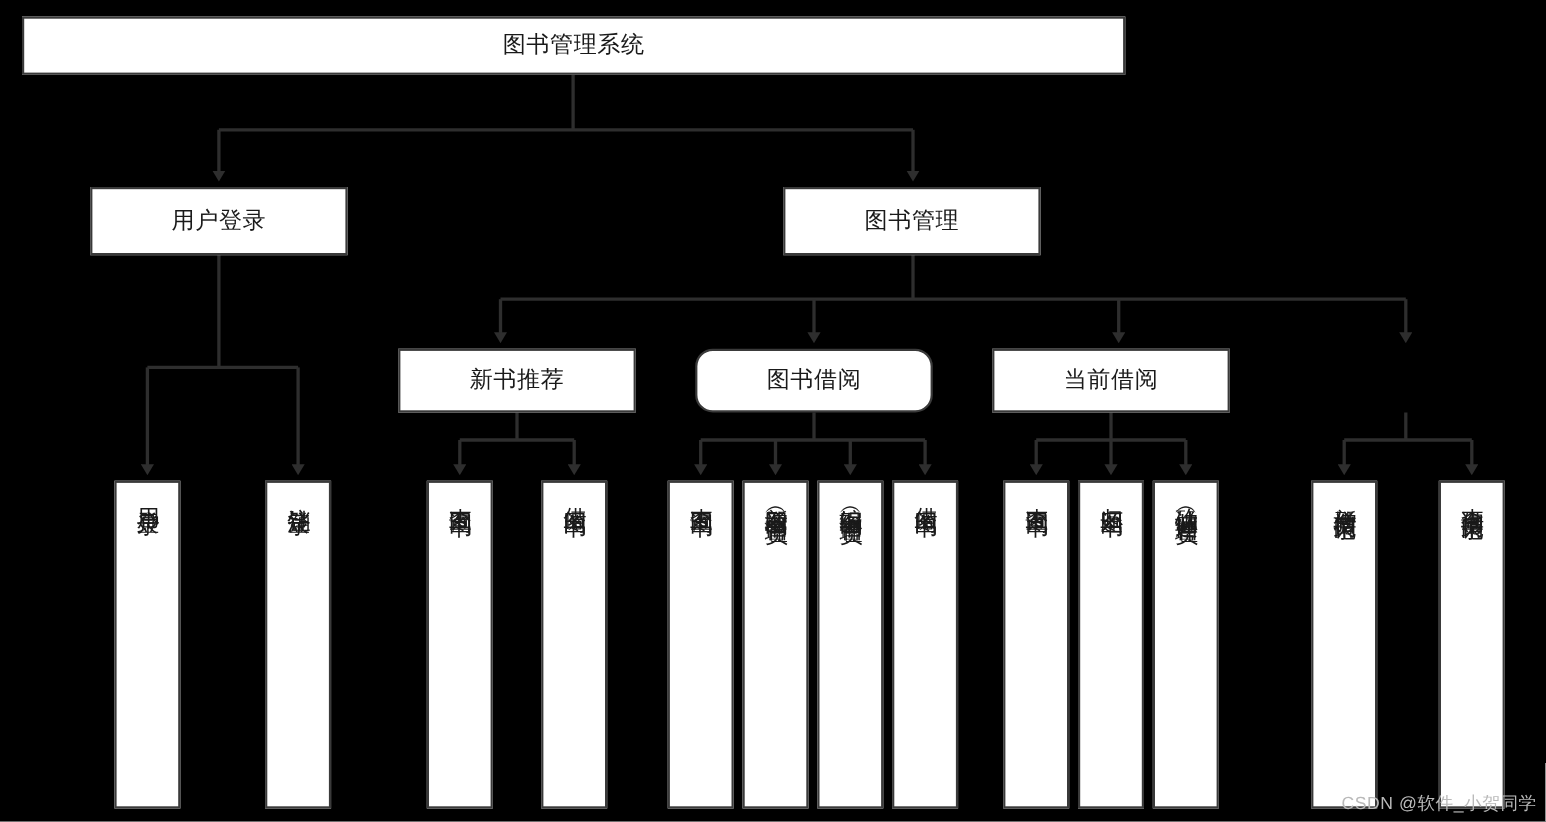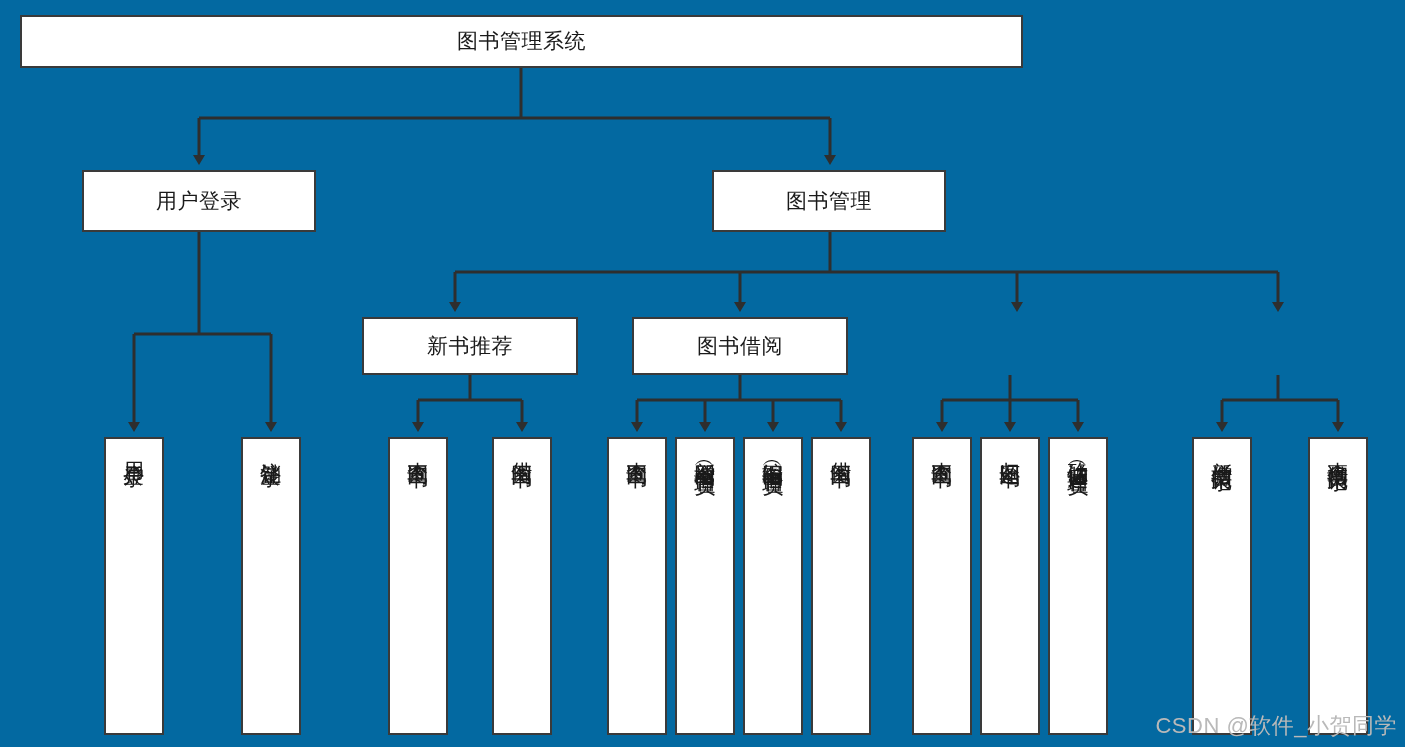--- a/index.html
+++ b/index.html
@@ -7,21 +7,21 @@
     padding: 0;
     background: #ffffff;
   }
   body {
     font-family: "Liberation Sans", "DejaVu Sans", sans-serif;
   }
   #canvas {
     position: relative;
     width: 1405px;
     height: 747px;
-    background: #0369a1;
+    background: #000000;
     overflow: hidden;
   }
   svg.edges {
     position: absolute;
     left: 0;
     top: 0;
     width: 1405px;
     height: 747px;
     pointer-events: none;
   }
@@ -54,21 +54,21 @@
     text-orientation: upright;
     font-size: 21px;
     line-height: 1.12;
     letter-spacing: 2px;
     white-space: nowrap;
   }
   #watermark {
     position: absolute;
     right: 8px;
     bottom: 6px;
-    font-size: 22px;
+    font-size: 16px;
     color: #b9b9b9;
     letter-spacing: 0.5px;
     user-select: none;
     white-space: nowrap;
   }
 </style>
 </head>
 <body>
 
 <div id="canvas">
@@ -131,22 +131,25 @@
   <div class="node horiz" style="left:82px; top:170px; width:234px; height:62px;">
     <span class="label">用户登录</span>
   </div>
   <div class="node horiz" style="left:362px; top:317px; width:216px; height:58px;">
     <span class="label">新书推荐</span>
   </div>
 
   <div class="node horiz" style="left:712px; top:170px; width:234px; height:62px;">
     <span class="label">图书管理</span>
   </div>
-  <div class="node horiz" style="left:632px; top:317px; width:216px; height:58px;">
+  <div class="node horiz" style="left:632px; top:317px; width:216px; height:58px;border-radius:16px;">
     <span class="label">图书借阅</span>
+  </div>
+  <div class="node horiz" style="left:902px; top:317px; width:216px; height:58px;">
+    <span class="label">当前借阅</span>
   </div>
 
   <div class="node vert" style="left:104px; top:437px; width:60px; height:298px;">
     <span class="label">用户登录</span>
   </div>
   <div class="node vert" style="left:241px; top:437px; width:60px; height:298px;">
     <span class="label">注销登录</span>
   </div>
 
   <div class="node vert" style="left:388px; top:437px; width:60px; height:298px;">

